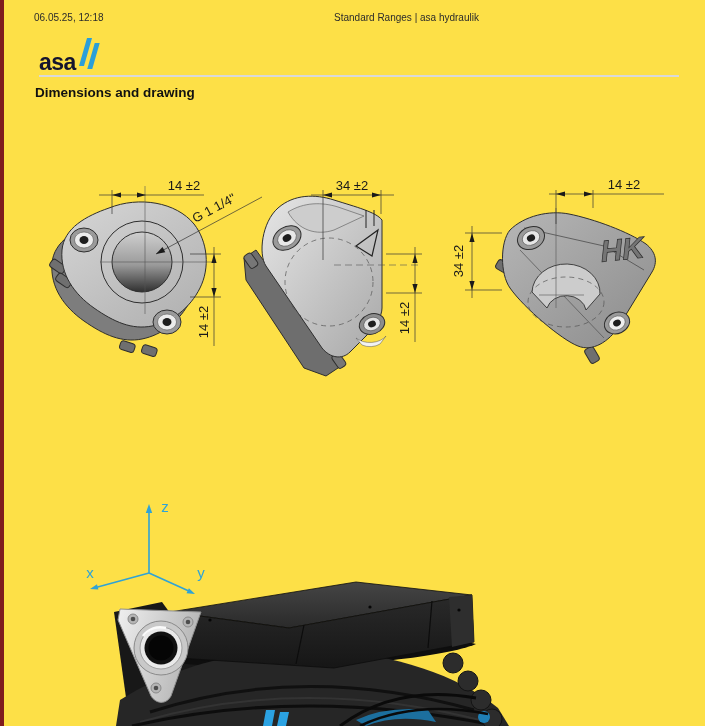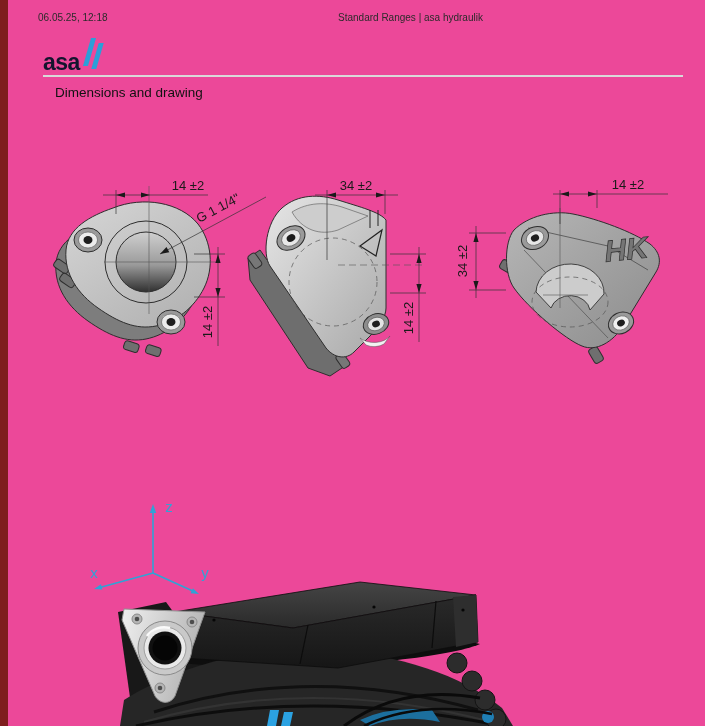--- a/index.html
+++ b/index.html
@@ -1,30 +1,30 @@
 <!DOCTYPE html>
 <html><head>
 <meta charset="utf-8">
 <style>
   html,body{margin:0;padding:0;background:#ffffff;}
   #page{
-    position:relative;width:705px;height:726px;background:#ec4899;
-    border-left:8px solid #7f1d1d;box-sizing:border-box;overflow:hidden;
+    position:relative;width:705px;height:726px;background:#fde047;
+    border-left:4px solid #7f1d1d;box-sizing:border-box;overflow:hidden;
     font-family:"Liberation Sans", sans-serif;color:#1a1a1a;
   }
   .hdr-left{position:absolute;left:30px;top:12px;font-size:10px;color:#2b2b2b;}
   .hdr-center{position:absolute;left:0;top:12px;width:805px;text-align:center;font-size:10px;color:#2b2b2b;}
   .logo{position:absolute;left:35px;top:42px;height:32px;display:flex;align-items:flex-end;}
   .logo-text{font-size:23px;font-weight:700;color:#14142e;letter-spacing:-0.5px;line-height:1;}
   .logo-slashes{display:inline-block;margin-left:3px;position:relative;width:20px;height:34px;top:-2px;}
   .slash{position:absolute;background:#2b9fd8;width:5px;height:28px;transform:skewX(-16deg);}
   .slash.s1{left:4px;top:0;}
   .slash.s2{left:12px;top:5px;height:26px;}
   .rule{position:absolute;left:35px;top:75px;width:640px;height:2px;background:#d9d9d9;}
-  .section-title{position:absolute;left:47px;top:85px;font-size:13.5px;font-weight:400;color:#111;}
+  .section-title{position:absolute;left:31px;top:85px;font-size:13.5px;font-weight:700;color:#111;}
   svg text{font-family:"Liberation Sans", sans-serif;}
   .dimtxt{font-size:13px;fill:#1a1a1a;}
   .axlbl{font-size:15px;fill:#2fa3d6;}
   .thin{stroke:#333;stroke-width:0.7;fill:none;}
   .cline{stroke:#555;stroke-width:0.6;fill:none;}
   .outline{stroke:#2e2e2e;stroke-width:1;}
 </style>
 </head>
 <body>
 

